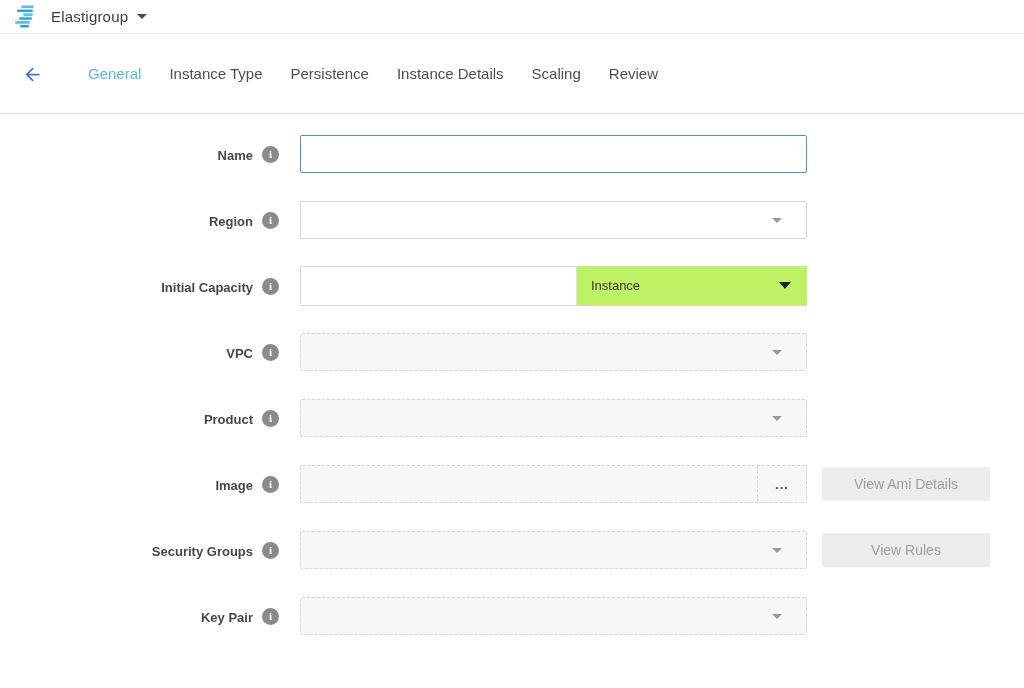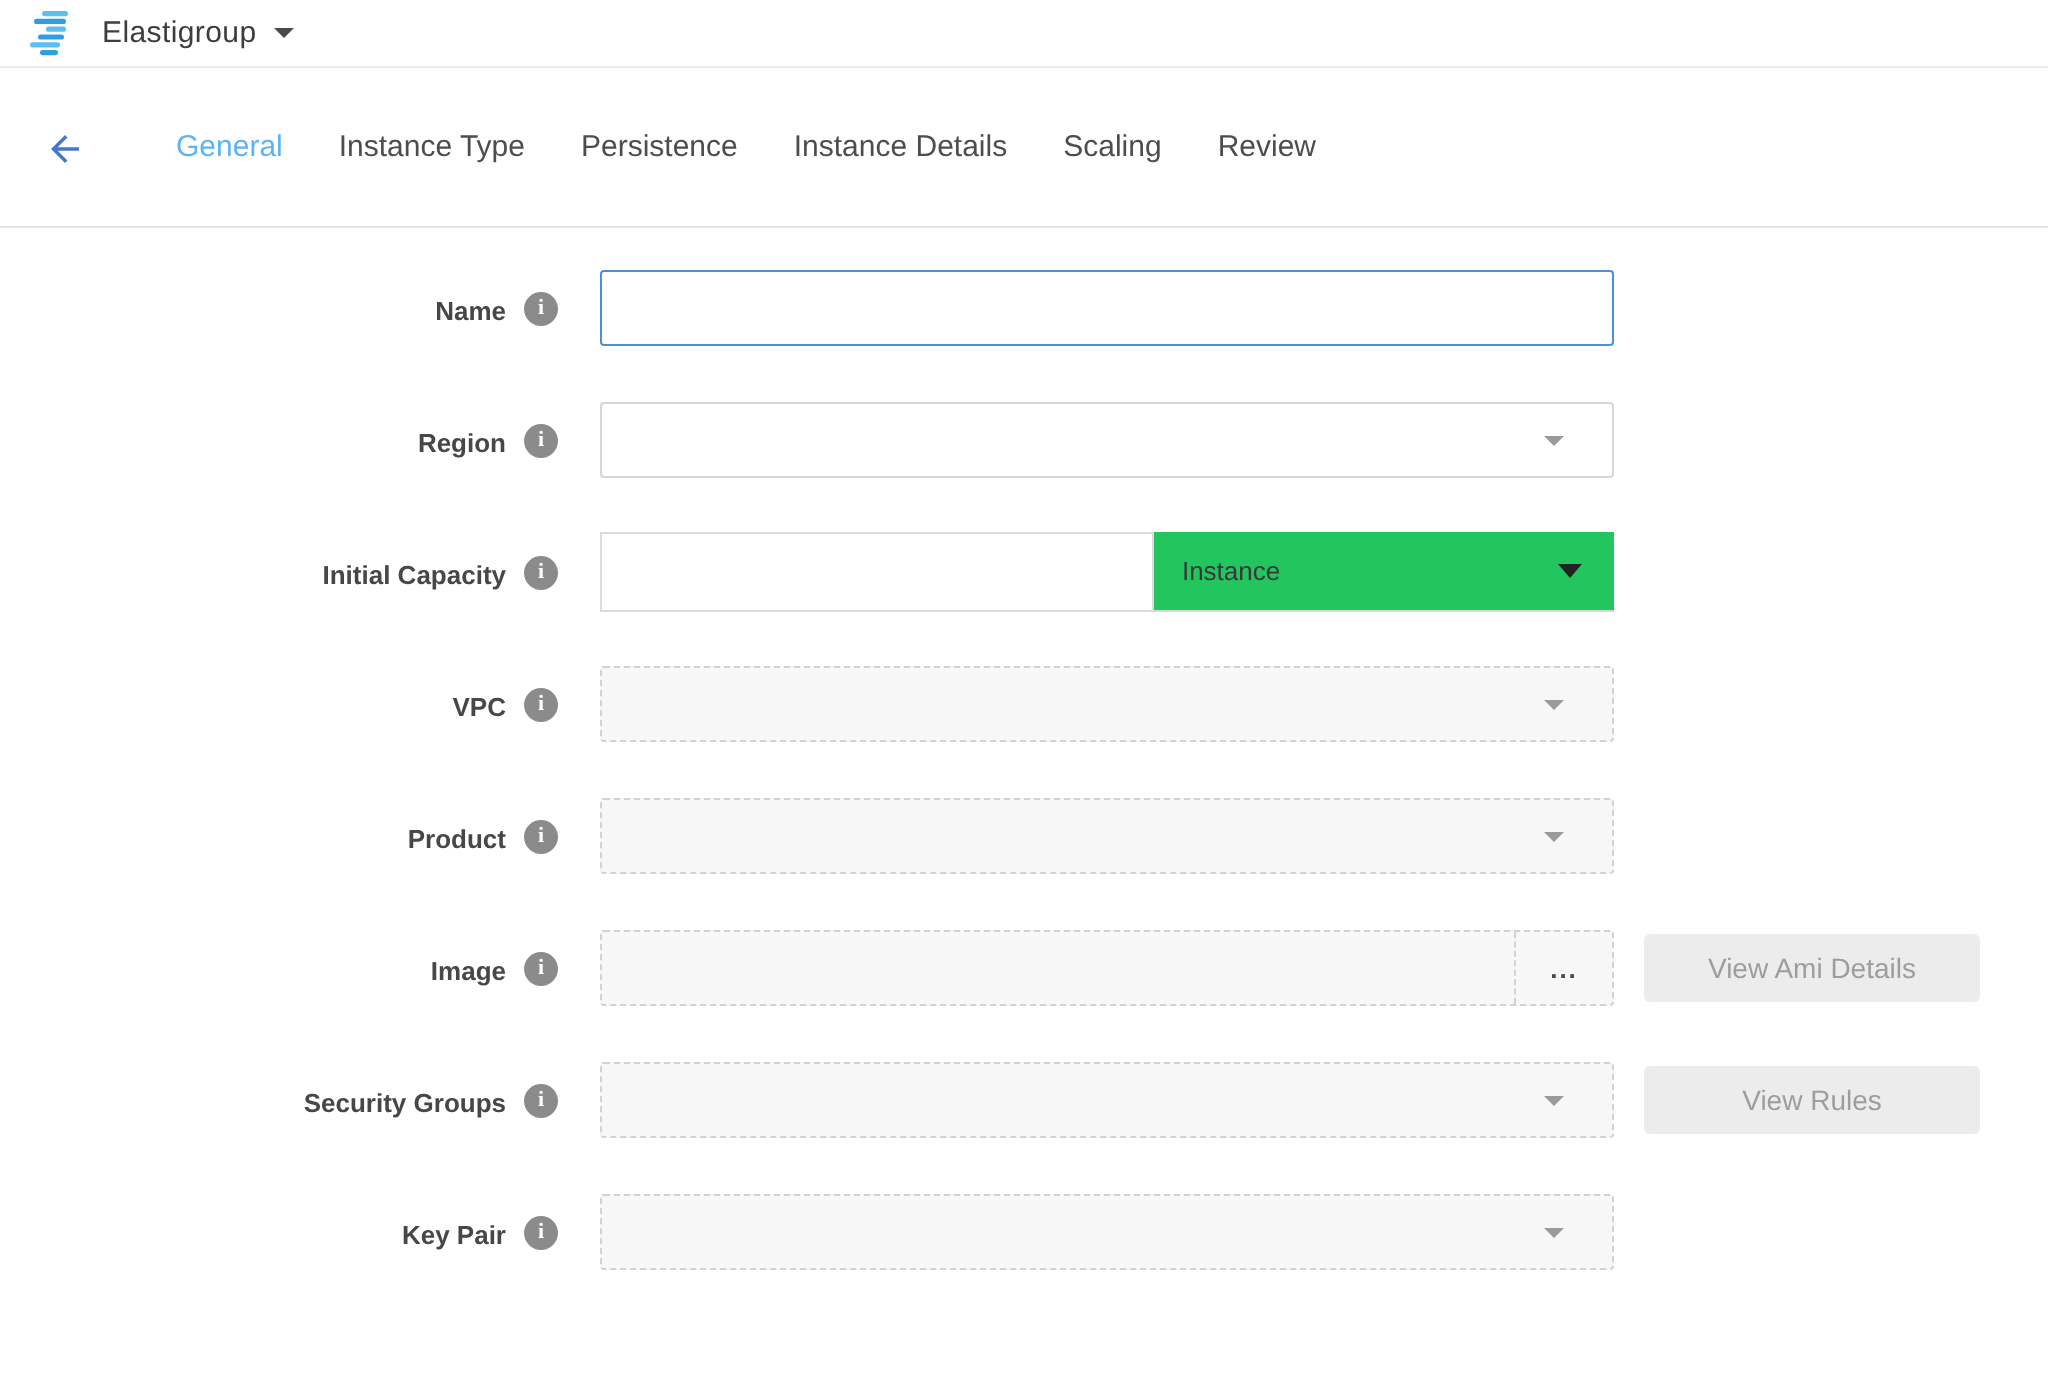--- a/index.html
+++ b/index.html
@@ -44,21 +44,21 @@
     border-radius:2px; position:relative; cursor:pointer; }
   .select.disabled { background:#f7f7f7; border:1px dashed #d2d2d2; cursor:default; }
   .caret { position:absolute; right:24px; top:50%; margin-top:-2px; width:0; height:0;
     border-left:5px solid transparent; border-right:5px solid transparent;
     border-top:5px solid #9a9a9a; }
 
   
   .row.tall { height:40px; margin-top:-1px; margin-bottom:27px; }
   .cap-input { width:296px; height:100%; border:1px solid #dcdcdc; background:#fff;
     padding:0 10px; font-size:13px; color:#333; outline:none; }
-  .unit-dd { width:245px; height:100%; background:#22c55e; display:flex;
+  .unit-dd { width:245px; height:100%; background:#bef264; display:flex;
     align-items:center; justify-content:space-between; padding:0 16px 0 14px;
     cursor:pointer; border-bottom:1px solid #d6d6d6; }
   .unit-dd .unit-label { font-size:13px; color:#383838; }
   .unit-caret { width:0; height:0; border-left:6px solid transparent;
     border-right:6px solid transparent; border-top:7px solid #222; }
 
   
   .picker { width:100%; height:100%; background:#f7f7f7; border:1px dashed #d2d2d2;
     border-radius:2px; position:relative; }
   .picker-more { position:absolute; right:0; top:0; width:49px; height:100%;

